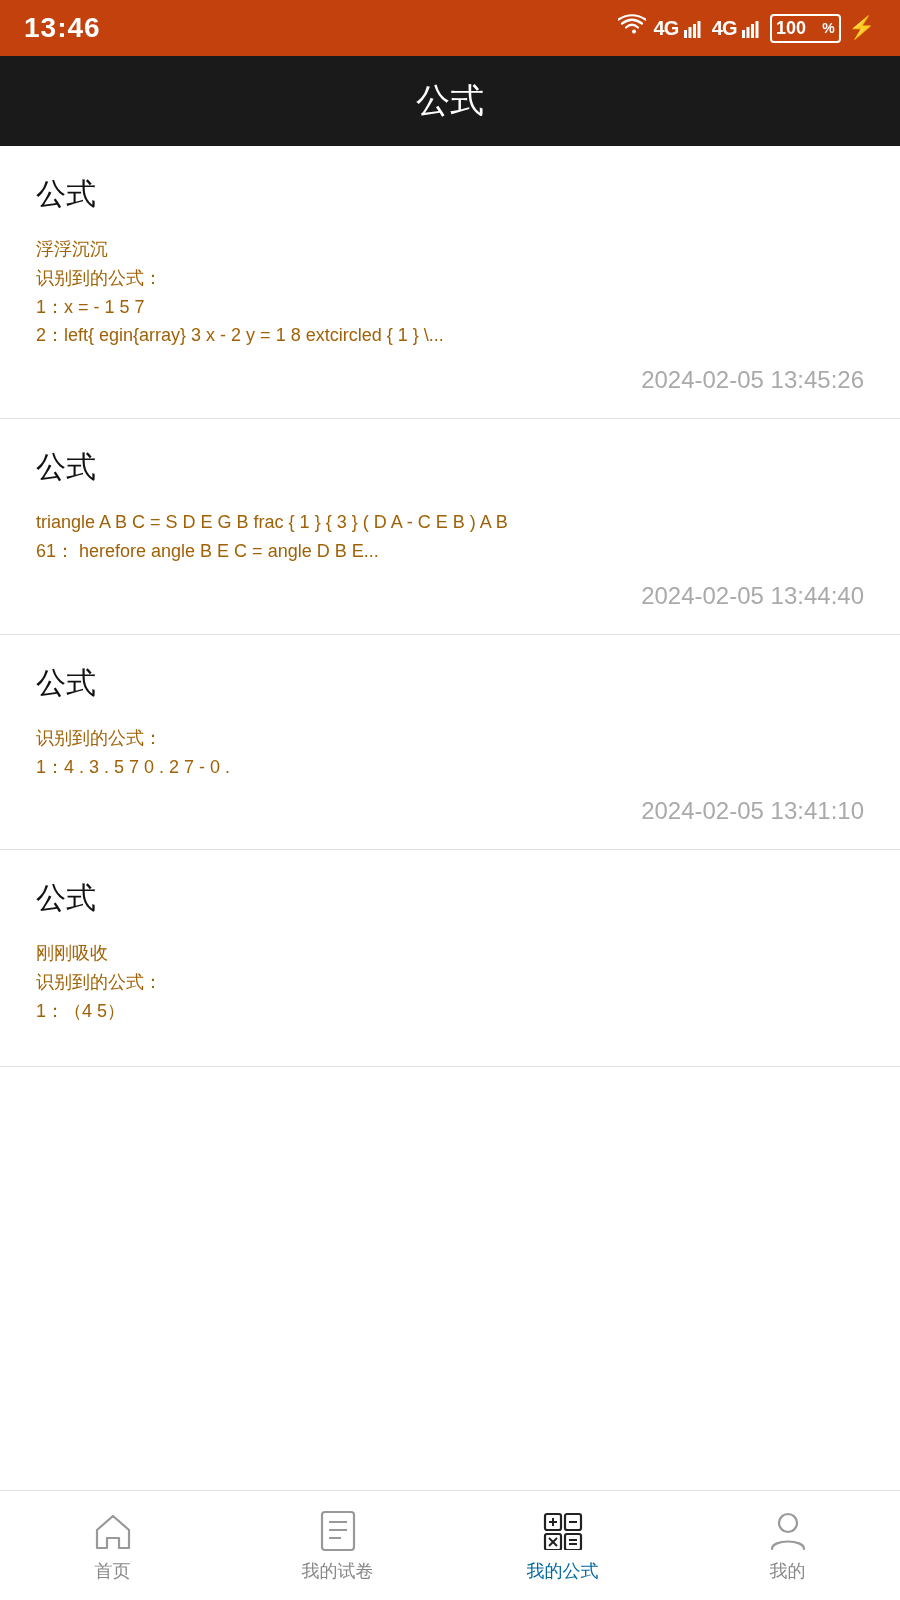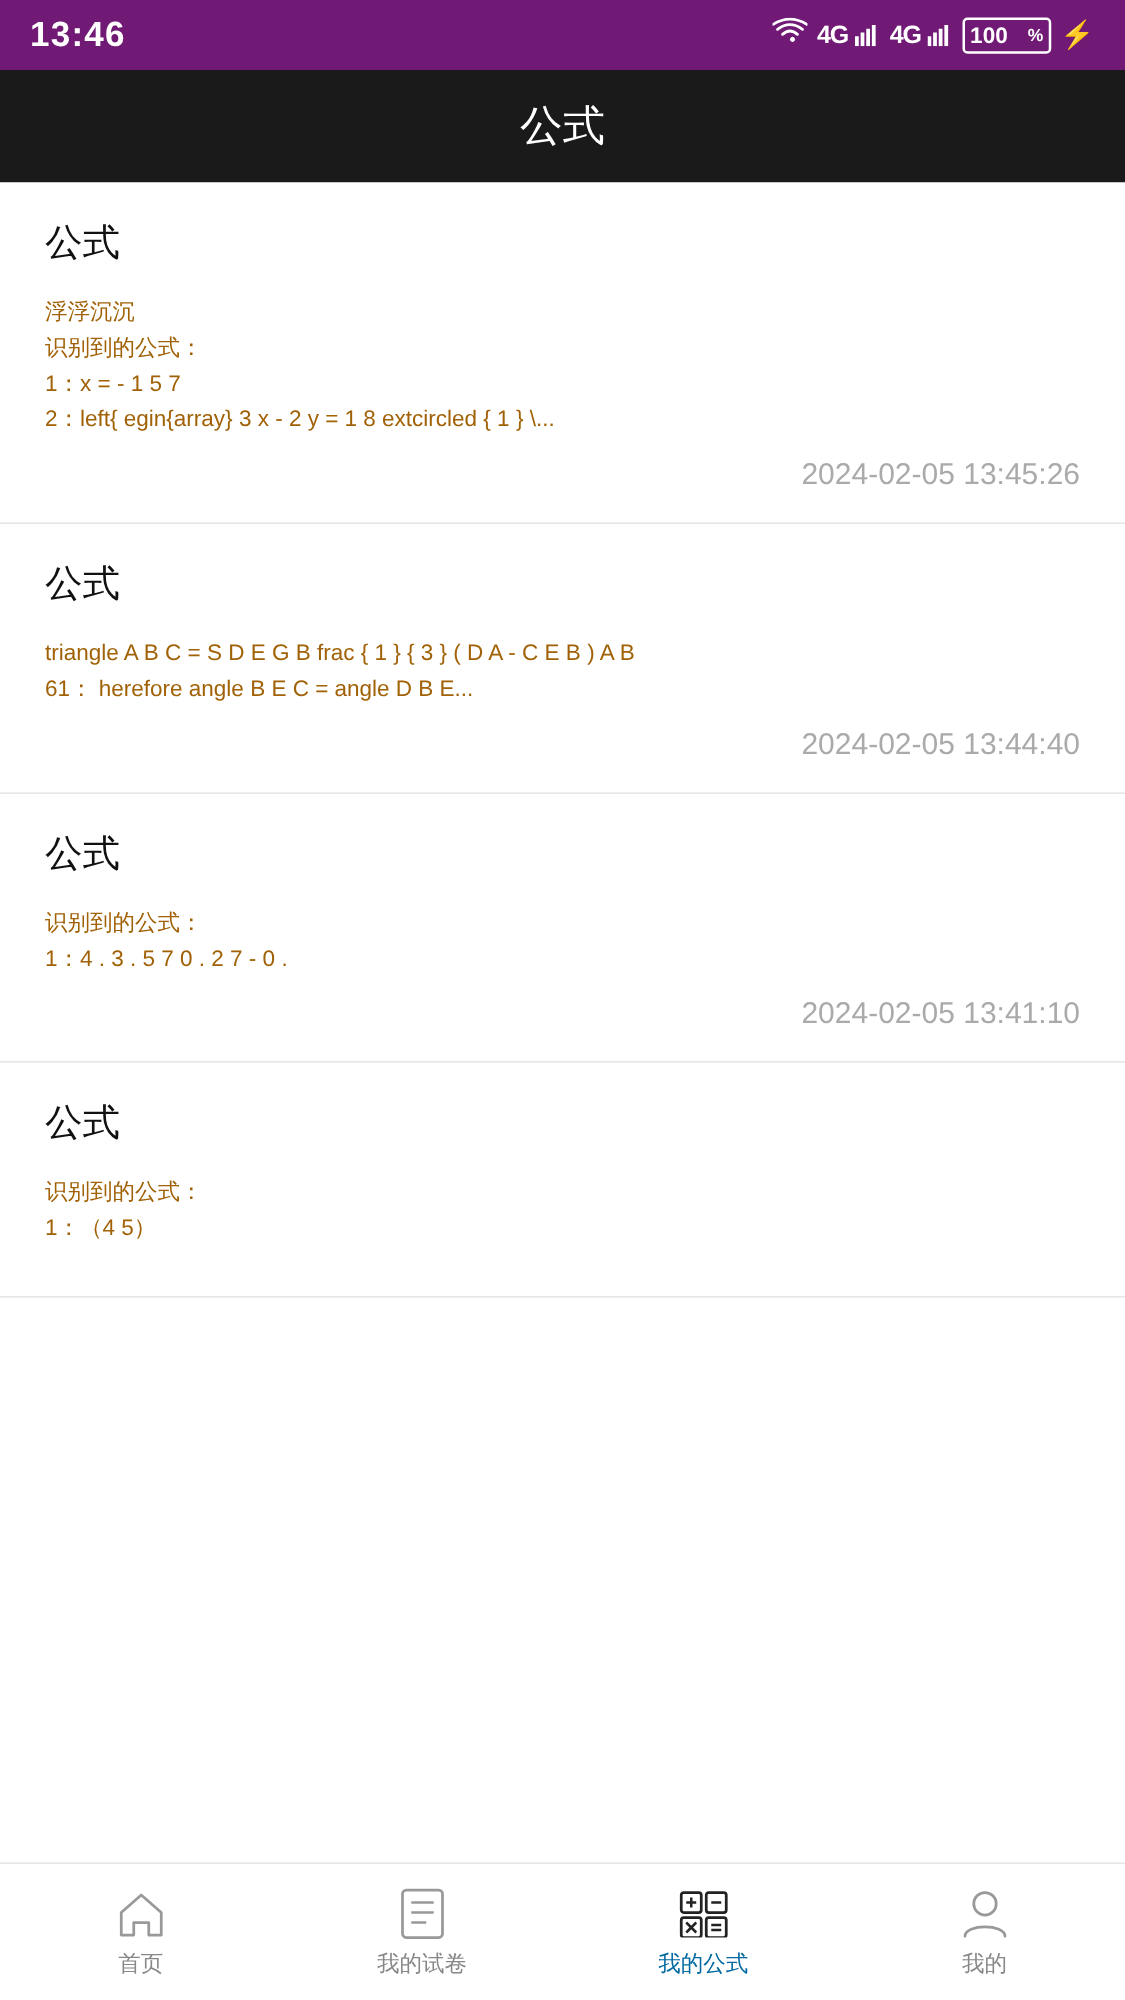--- a/index.html
+++ b/index.html
@@ -8,21 +8,21 @@
       width: 900px;
       min-height: 1600px;
       background: #fff;
       font-family: -apple-system, 'PingFang SC', 'Helvetica Neue', Arial, sans-serif;
       display: flex;
       flex-direction: column;
     }
 
     
     .status-bar {
-      background: #701a75;
+      background: #c2410c;
       color: #fff;
       display: flex;
       justify-content: space-between;
       align-items: center;
       padding: 8px 24px;
       height: 56px;
       flex-shrink: 0;
     }
     .status-time {
       font-size: 28px;
@@ -197,20 +197,21 @@
     <div class="formula-card-body">
       <span class="line">识别到的公式：</span>
       <span class="line">1：4 . 3 . 5 7  0 . 2 7 - 0 .</span>
     </div>
     <div class="formula-card-time">2024-02-05 13:41:10</div>
   </div>
 
   <div class="formula-card">
     <div class="formula-card-title">公式</div>
     <div class="formula-card-body">
+      <span class="line">刚刚吸收</span>
       <span class="line">识别到的公式：</span>
       <span class="line">1：（4 5）</span>
     </div>
   </div>
 
 </div>
 
 <div class="tab-bar">
 
   <div class="tab-item">

